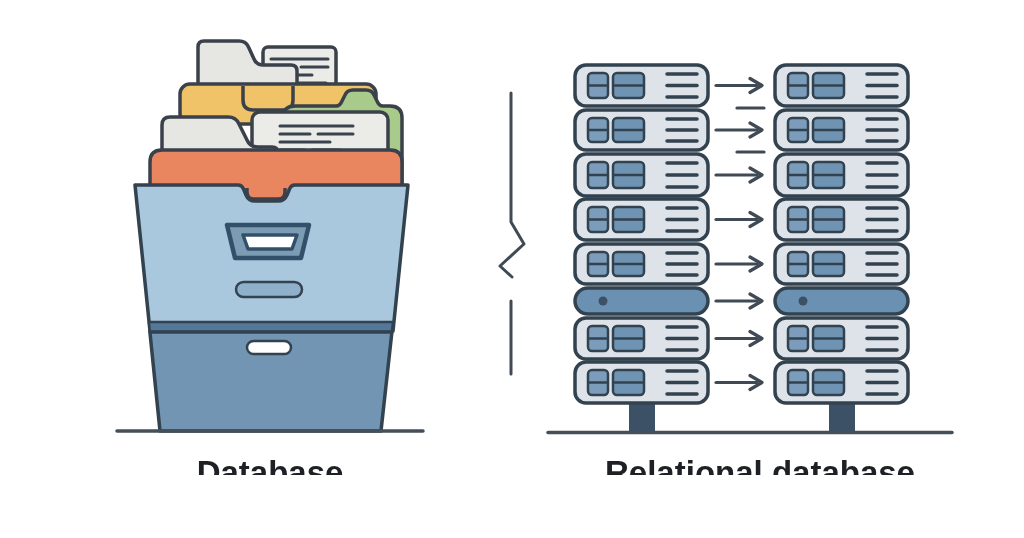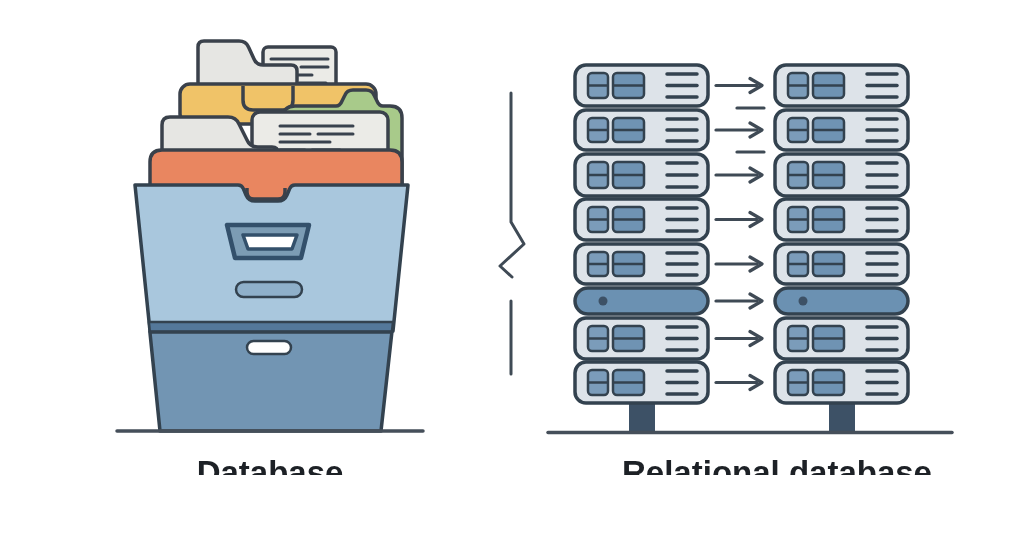--- a/index.html
+++ b/index.html
@@ -250,14 +250,14 @@
           <line x1="716" y1="382.5" x2="757" y2="382.5" class="arrow"></line>
           <path d="M750,375.5 L762,382.5 L750,389.5" class="arrow"></path>
           <line x1="737" y1="108" x2="764" y2="108" class="arrow"></line>
           <line x1="737" y1="152" x2="764" y2="152" class="arrow"></line>
         </g>
       </g>
     <path class="ground" d="M548,432.5 H952"></path>
   </svg>
 
   <div class="label" style="left:120px;width:300px;">Database</div>
-  <div class="label" style="left:577px;width:400px;">Relational database</div>
+  <div class="label" style="left:560px;width:400px;">Relational database</div>
 </div>
 
 </body></html>

